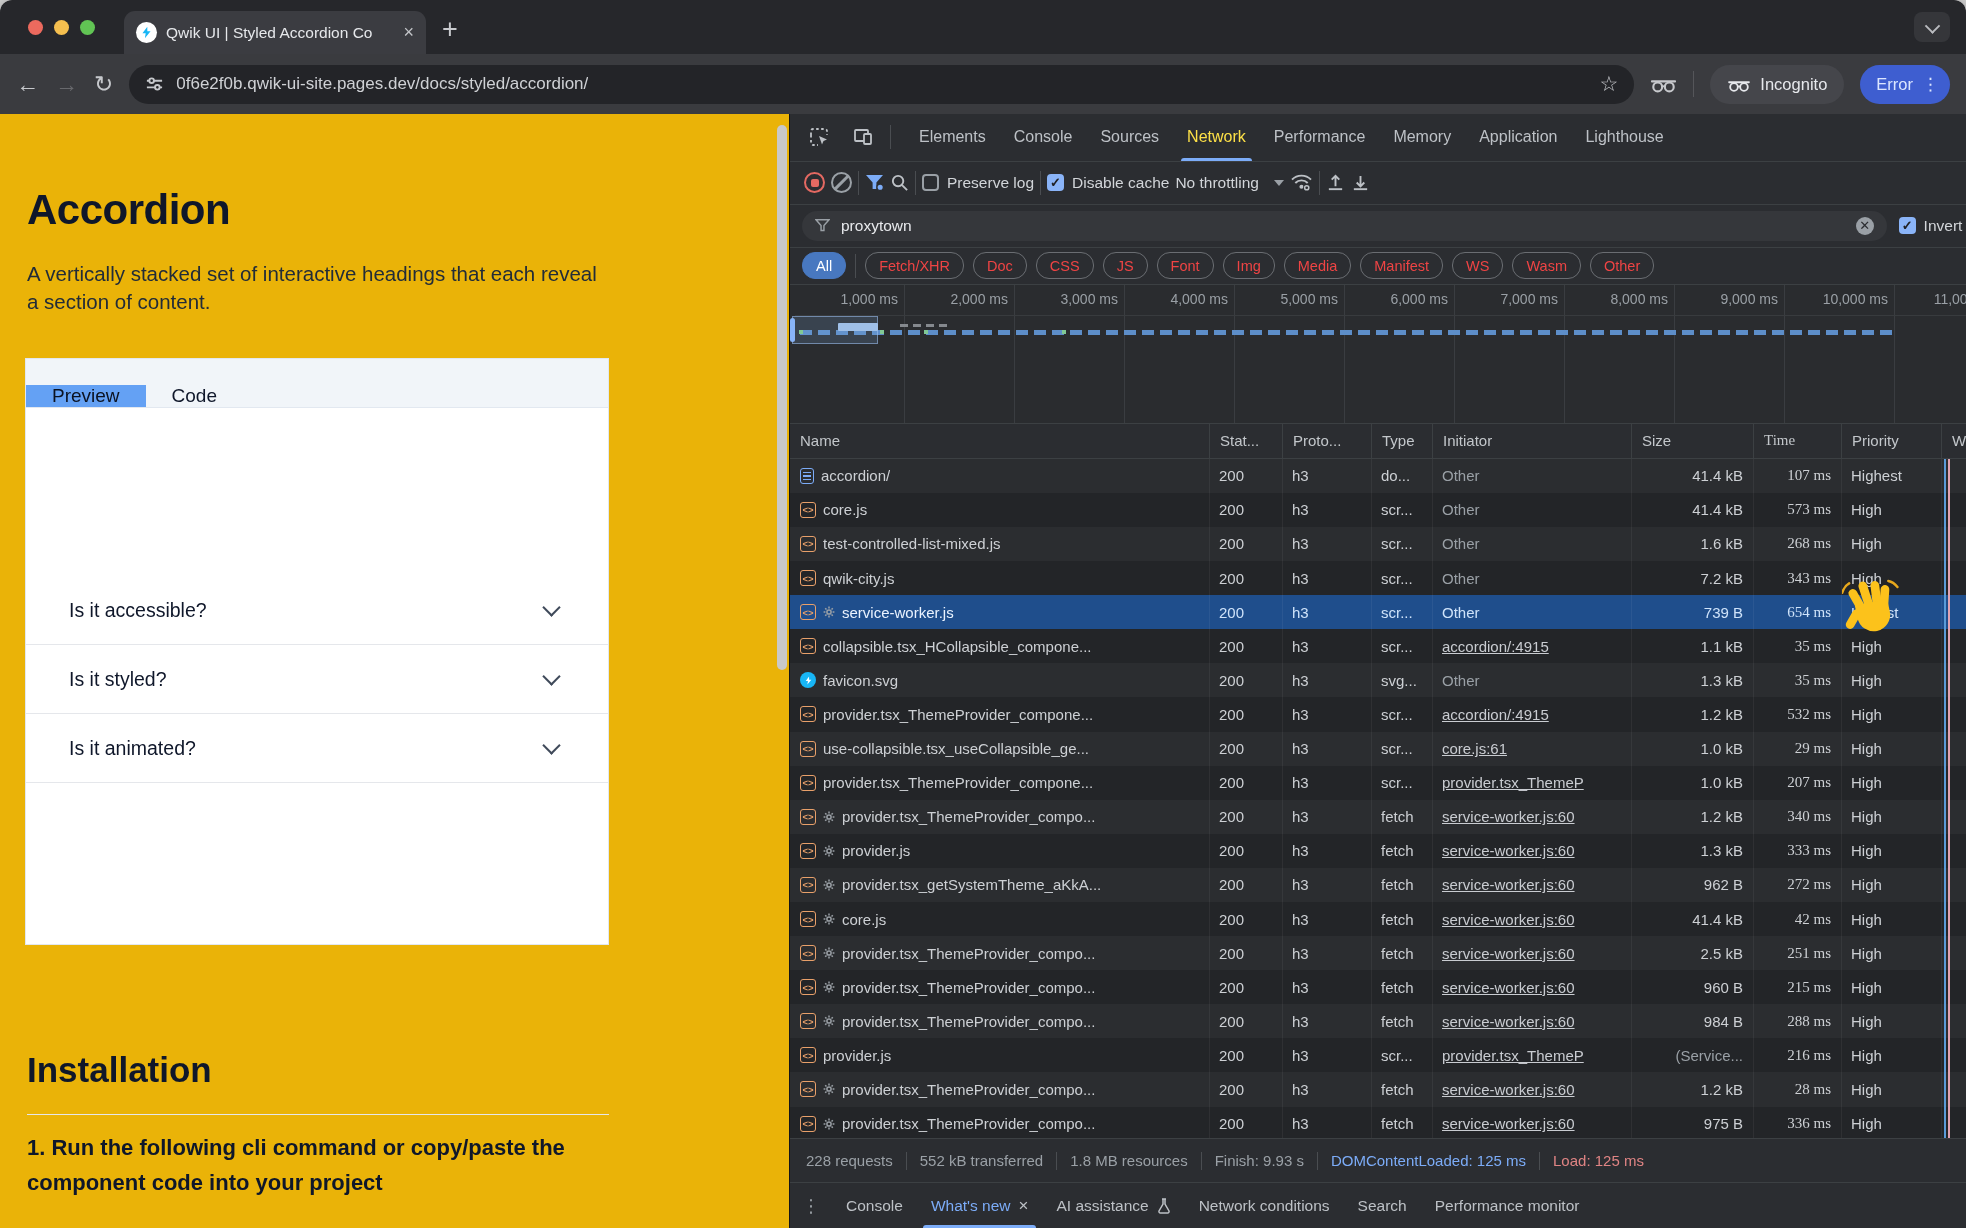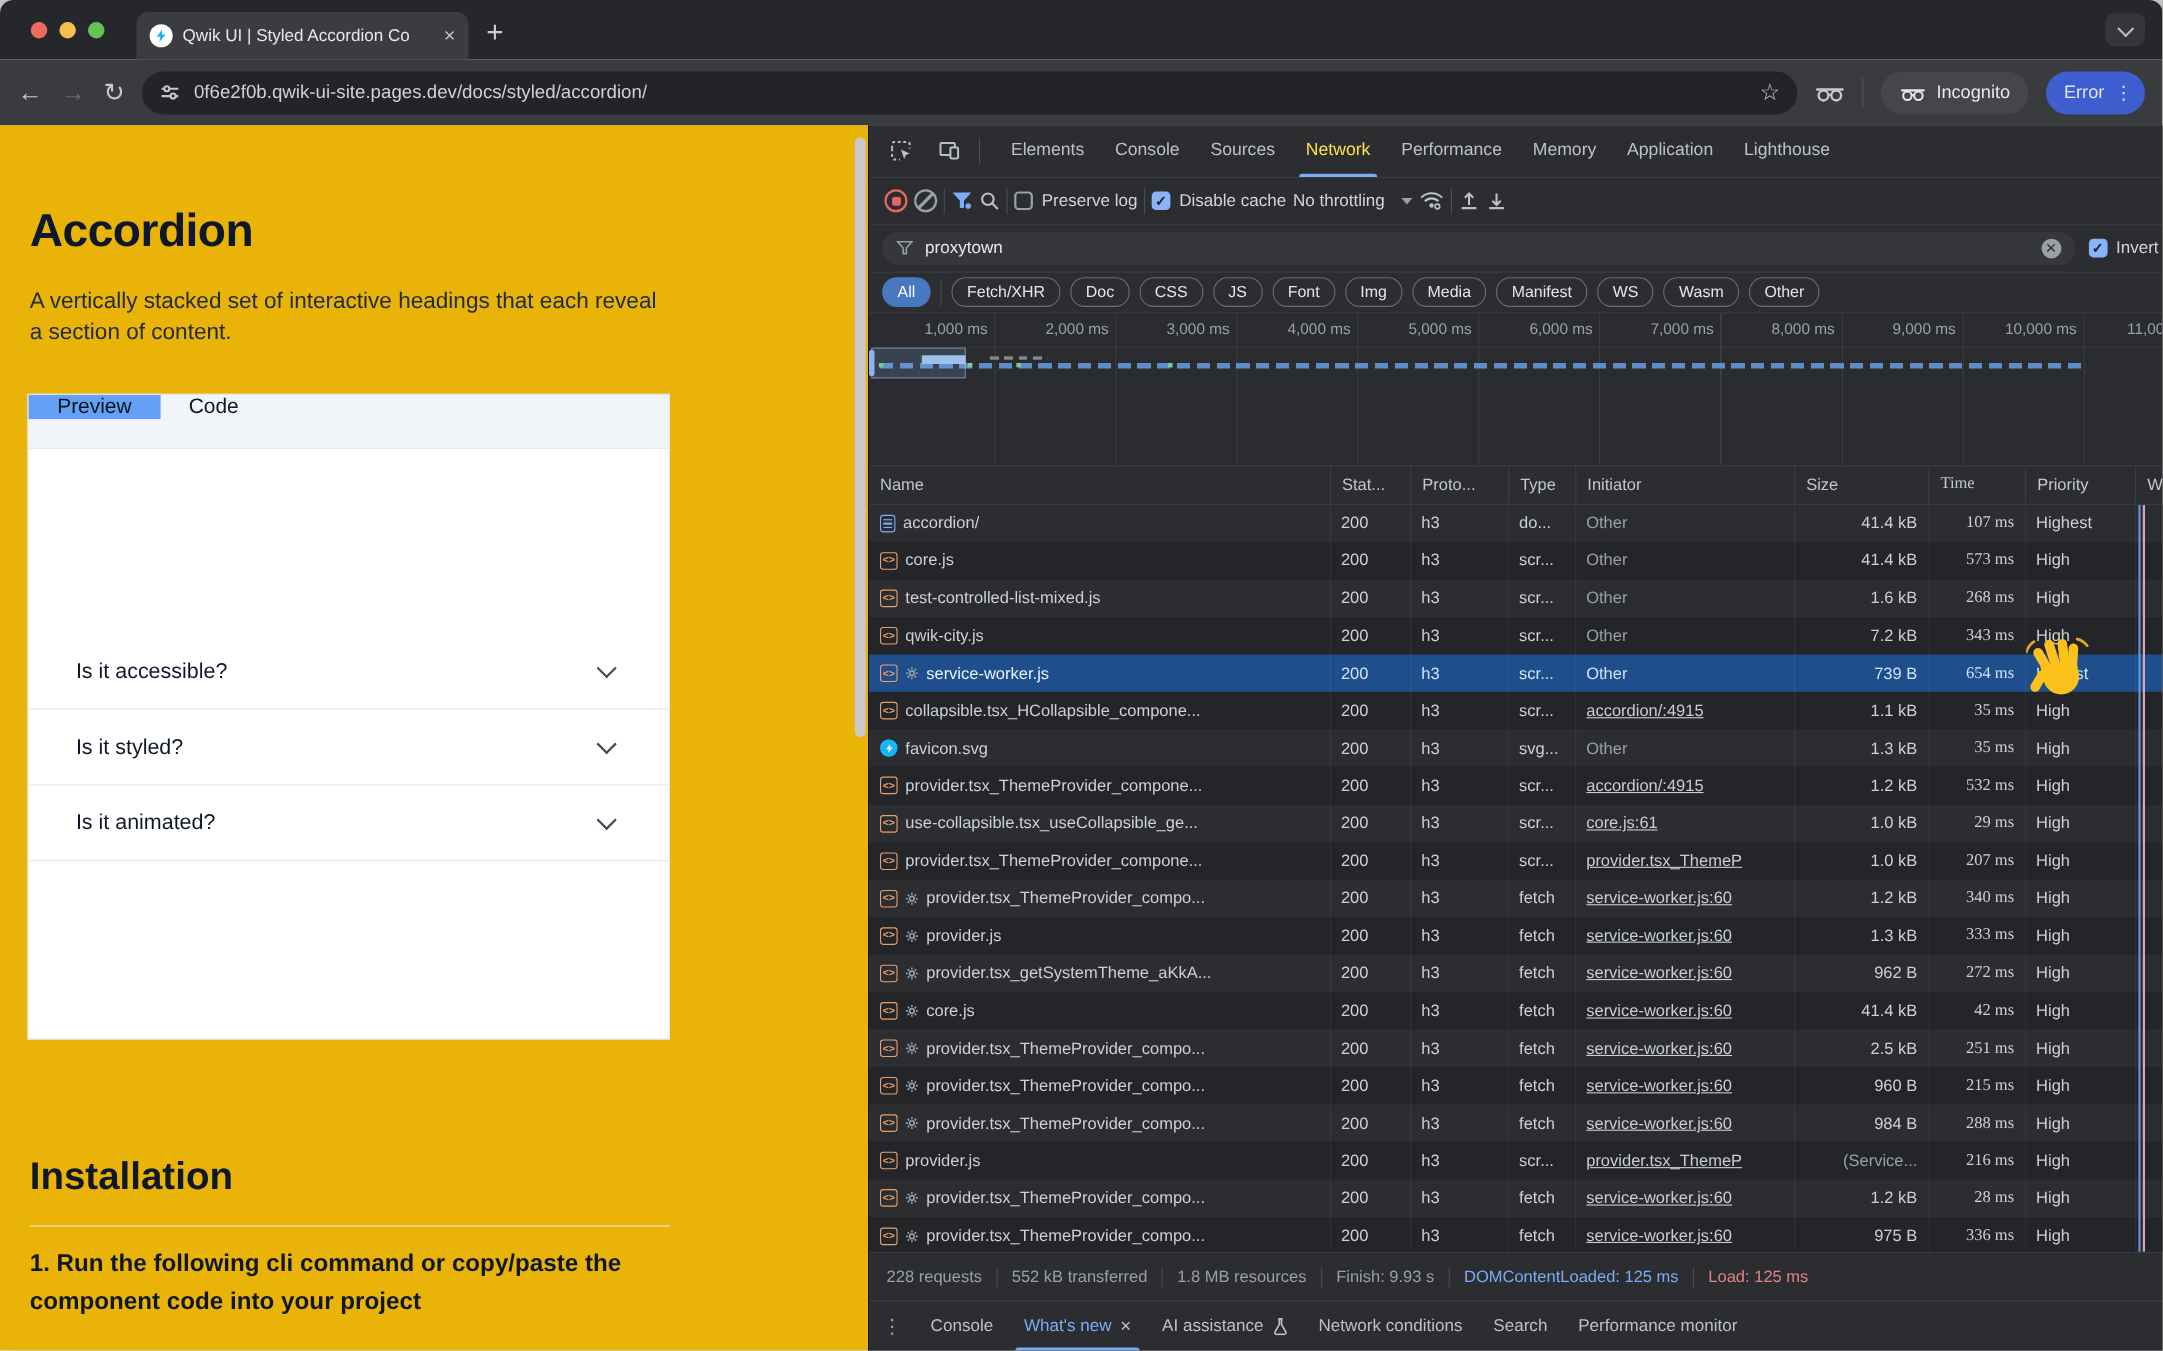--- a/index.html
+++ b/index.html
@@ -30,21 +30,21 @@
   .error-btn{height:39px;background:#3e5ed0;border-radius:20px;display:flex;align-items:center;gap:9px;padding:0 11px 0 16px;color:#dbe6ff;font-size:16.5px;justify-content:space-between;}
   .vdots{color:#dbe6ff;font-size:17px;letter-spacing:0;}
 
   
   .content{display:flex;height:1114px;}
 
   
   .docpage{position:relative;width:789px;background:#eab308;overflow:hidden;flex:none;}
   .doc-h1{margin:0;position:absolute;left:27px;top:72px;font-size:42px;font-weight:bold;color:#0f172a;letter-spacing:-.5px;}
   .doc-p{position:absolute;left:27px;top:146px;width:585px;font-size:20.5px;line-height:28px;color:#222c38;}
-  .doc-tabs{position:absolute;left:25px;top:244px;width:584px;height:50px;background:#f1f5f9;border:1px solid #e2e8f0;box-sizing:border-box;display:flex;align-items:flex-start;}
+  .doc-tabs{position:absolute;left:25px;top:244px;width:584px;height:50px;background:#f1f5f9;border:1px solid #e2e8f0;box-sizing:border-box;display:flex;align-items:flex-end;}
   .doc-tab{display:flex;align-items:center;justify-content:center;font-size:19px;color:#0f172a;padding:0 26px;}
   .doc-tab.active{background:#64a1f4;color:#0b1220;}
   .doc-panel{position:absolute;left:25px;top:294px;width:584px;height:537px;border:1px solid #e2e8f0;border-top:none;box-sizing:border-box;background:#fff;}
   .acc-list{margin-top:168px;}
   .acc-item{height:68px;display:flex;align-items:center;justify-content:space-between;padding:0 50px 0 43px;border-bottom:1px solid #e5e7eb;font-size:19.5px;font-weight:500;color:#0f172a;}
   .acc-chev{width:11px;height:11px;border-right:2.2px solid #3f4a5a;border-bottom:2.2px solid #3f4a5a;transform:rotate(45deg);margin-top:-6px;}
   .doc-h2{position:absolute;left:27px;top:936px;margin:0;font-size:35px;font-weight:bold;color:#0f172a;}
   .doc-hr{position:absolute;left:27px;top:1000px;width:582px;height:1px;background:#e5e7eb;}
   .doc-step{position:absolute;left:27px;top:1016px;width:570px;font-size:22px;font-weight:bold;color:#0f172a;line-height:35px;}
   .page-scrollthumb{position:absolute;right:2px;top:11px;width:10px;height:545px;border-radius:5px;background:#c9c9c9;}
@@ -75,21 +75,21 @@
   .dt-label{color:#d2d5d9;font-size:15.5px;white-space:nowrap;}
   .dd-arrow{width:0;height:0;border-left:5px solid transparent;border-right:5px solid transparent;border-top:6px solid #9aa0a6;margin-left:7px;}
   .ctl-gap{display:flex;align-items:center;gap:8px;}
 
   .dt-filterrow{height:43px;border-bottom:1px solid #3c4043;padding:0 12px;gap:12px;background:#2b2d31;justify-content:flex-end;}
   .filter-pill{flex:1;height:30px;background:#35373b;border-radius:15px;display:flex;align-items:center;padding:0 13px;gap:11px;min-width:0;}
   .filter-text{color:#e8eaed;font-size:15.5px;}
   .clear-x{width:18px;height:18px;border-radius:50%;background:#9aa0a6;color:#2b2d31;font-size:13px;display:flex;align-items:center;justify-content:center;flex:none;}
 
   .dt-chips{height:38px;border-bottom:1px solid #3c4043;padding:0 12px;gap:9px;background:#2b2d31;}
-  .chip{height:25px;padding:0 13px;border:1px solid #6a6d72;border-radius:13px;display:flex;align-items:center;color:#e5e5e5;font-size:14.5px;white-space:nowrap;}
+  .chip{height:25px;padding:0 13px;border:1px solid #6a6d72;border-radius:13px;display:flex;align-items:center;color:#ef4444;font-size:14.5px;white-space:nowrap;}
   .chip.active{background:#4878c0;border-color:#4878c0;color:#fff;}
 
   .dt-overview{position:relative;height:138px;border-bottom:1px solid #3c4043;background:#2a2c2f;overflow:hidden;}
   .ov-grid{position:absolute;inset:0;background:repeating-linear-gradient(90deg,transparent 0 109px,#3a3d41 109px 110px);background-position:5px 0;}
   .ruler{position:absolute;left:5px;top:0;display:flex;height:30px;border-bottom:1px solid #383b3e;}
   .tick{width:110px;flex:none;text-align:right;padding:6px 7px 0 0;box-sizing:border-box;color:#9aa0a6;font-size:14px;white-space:nowrap;}
   .ov-dashes{position:absolute;left:10px;top:45px;width:1098px;height:5px;background:repeating-linear-gradient(90deg,#5d8ec9 0 12px,transparent 12px 18px);}
   .ov-dashes2{position:absolute;left:110px;top:39px;width:52px;height:3px;background:repeating-linear-gradient(90deg,#85898e 0 8px,transparent 8px 13px);}
   .ov-solid{position:absolute;left:48px;top:38px;width:40px;height:8px;background:#9fc0e8;border-radius:1px;}
   .ov-sel{position:absolute;left:2px;top:31px;width:86px;height:28px;background:rgba(130,170,230,.18);border:1px solid rgba(160,195,245,.55);box-sizing:border-box;}

